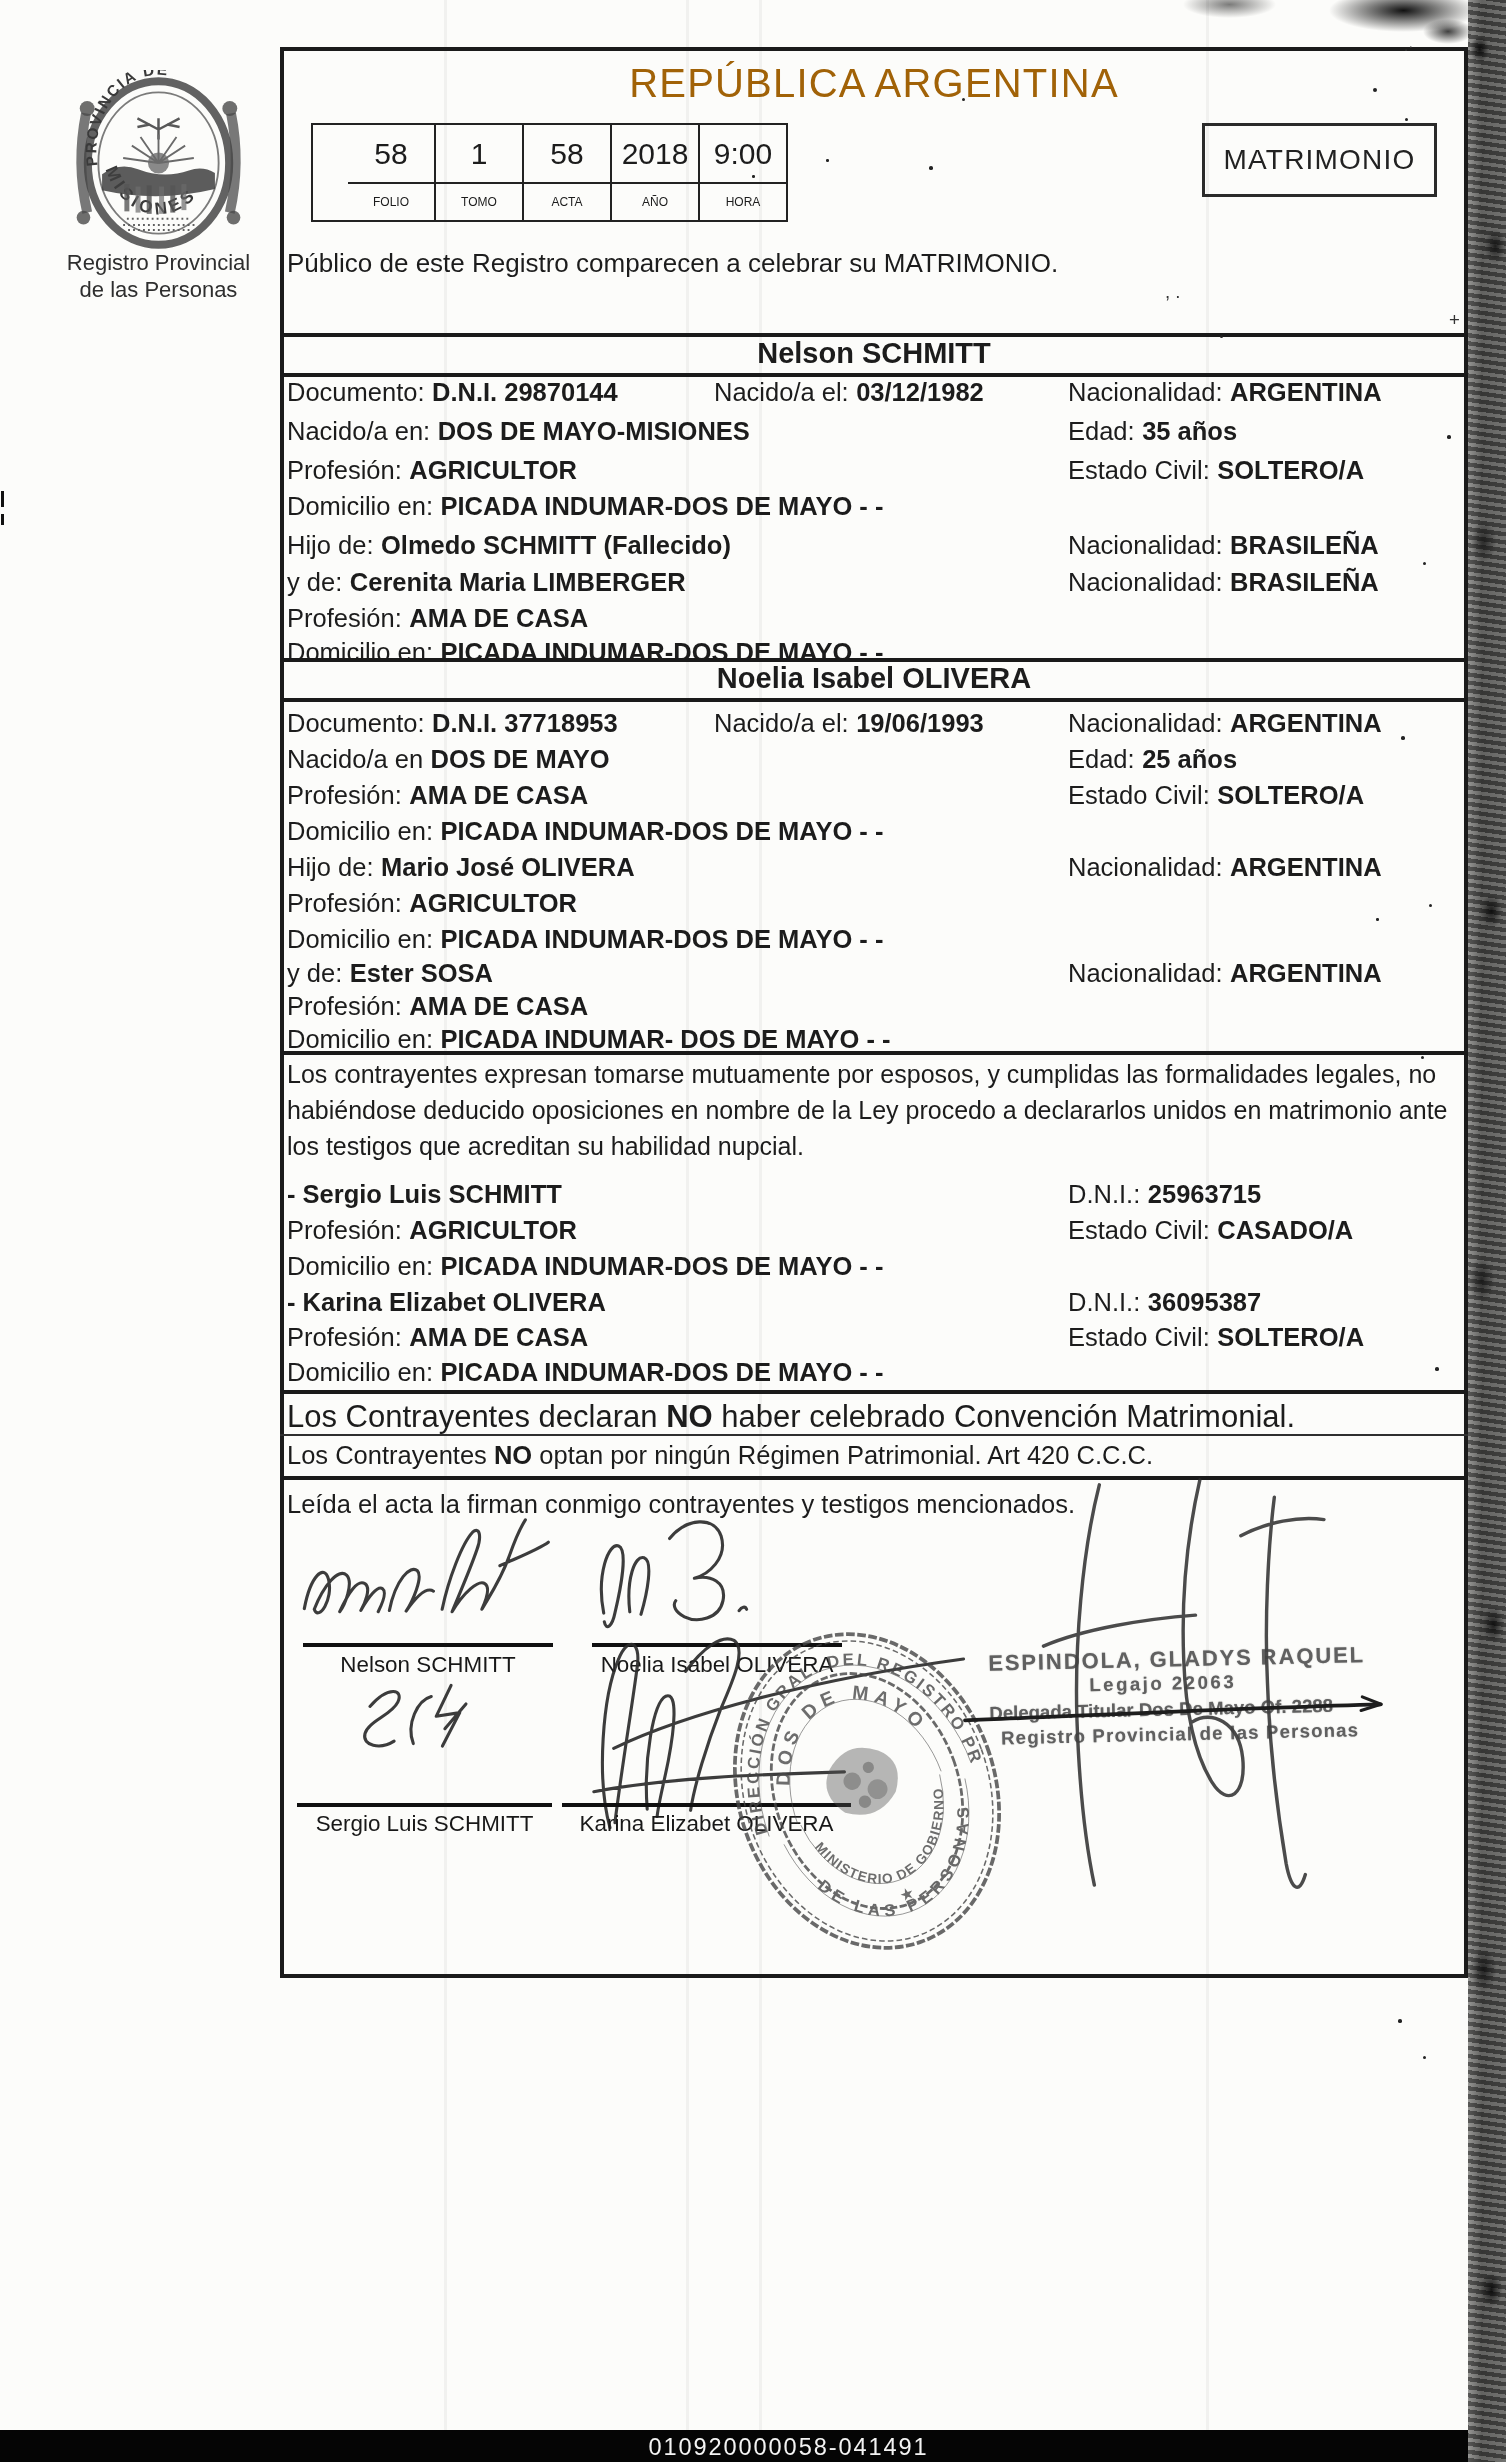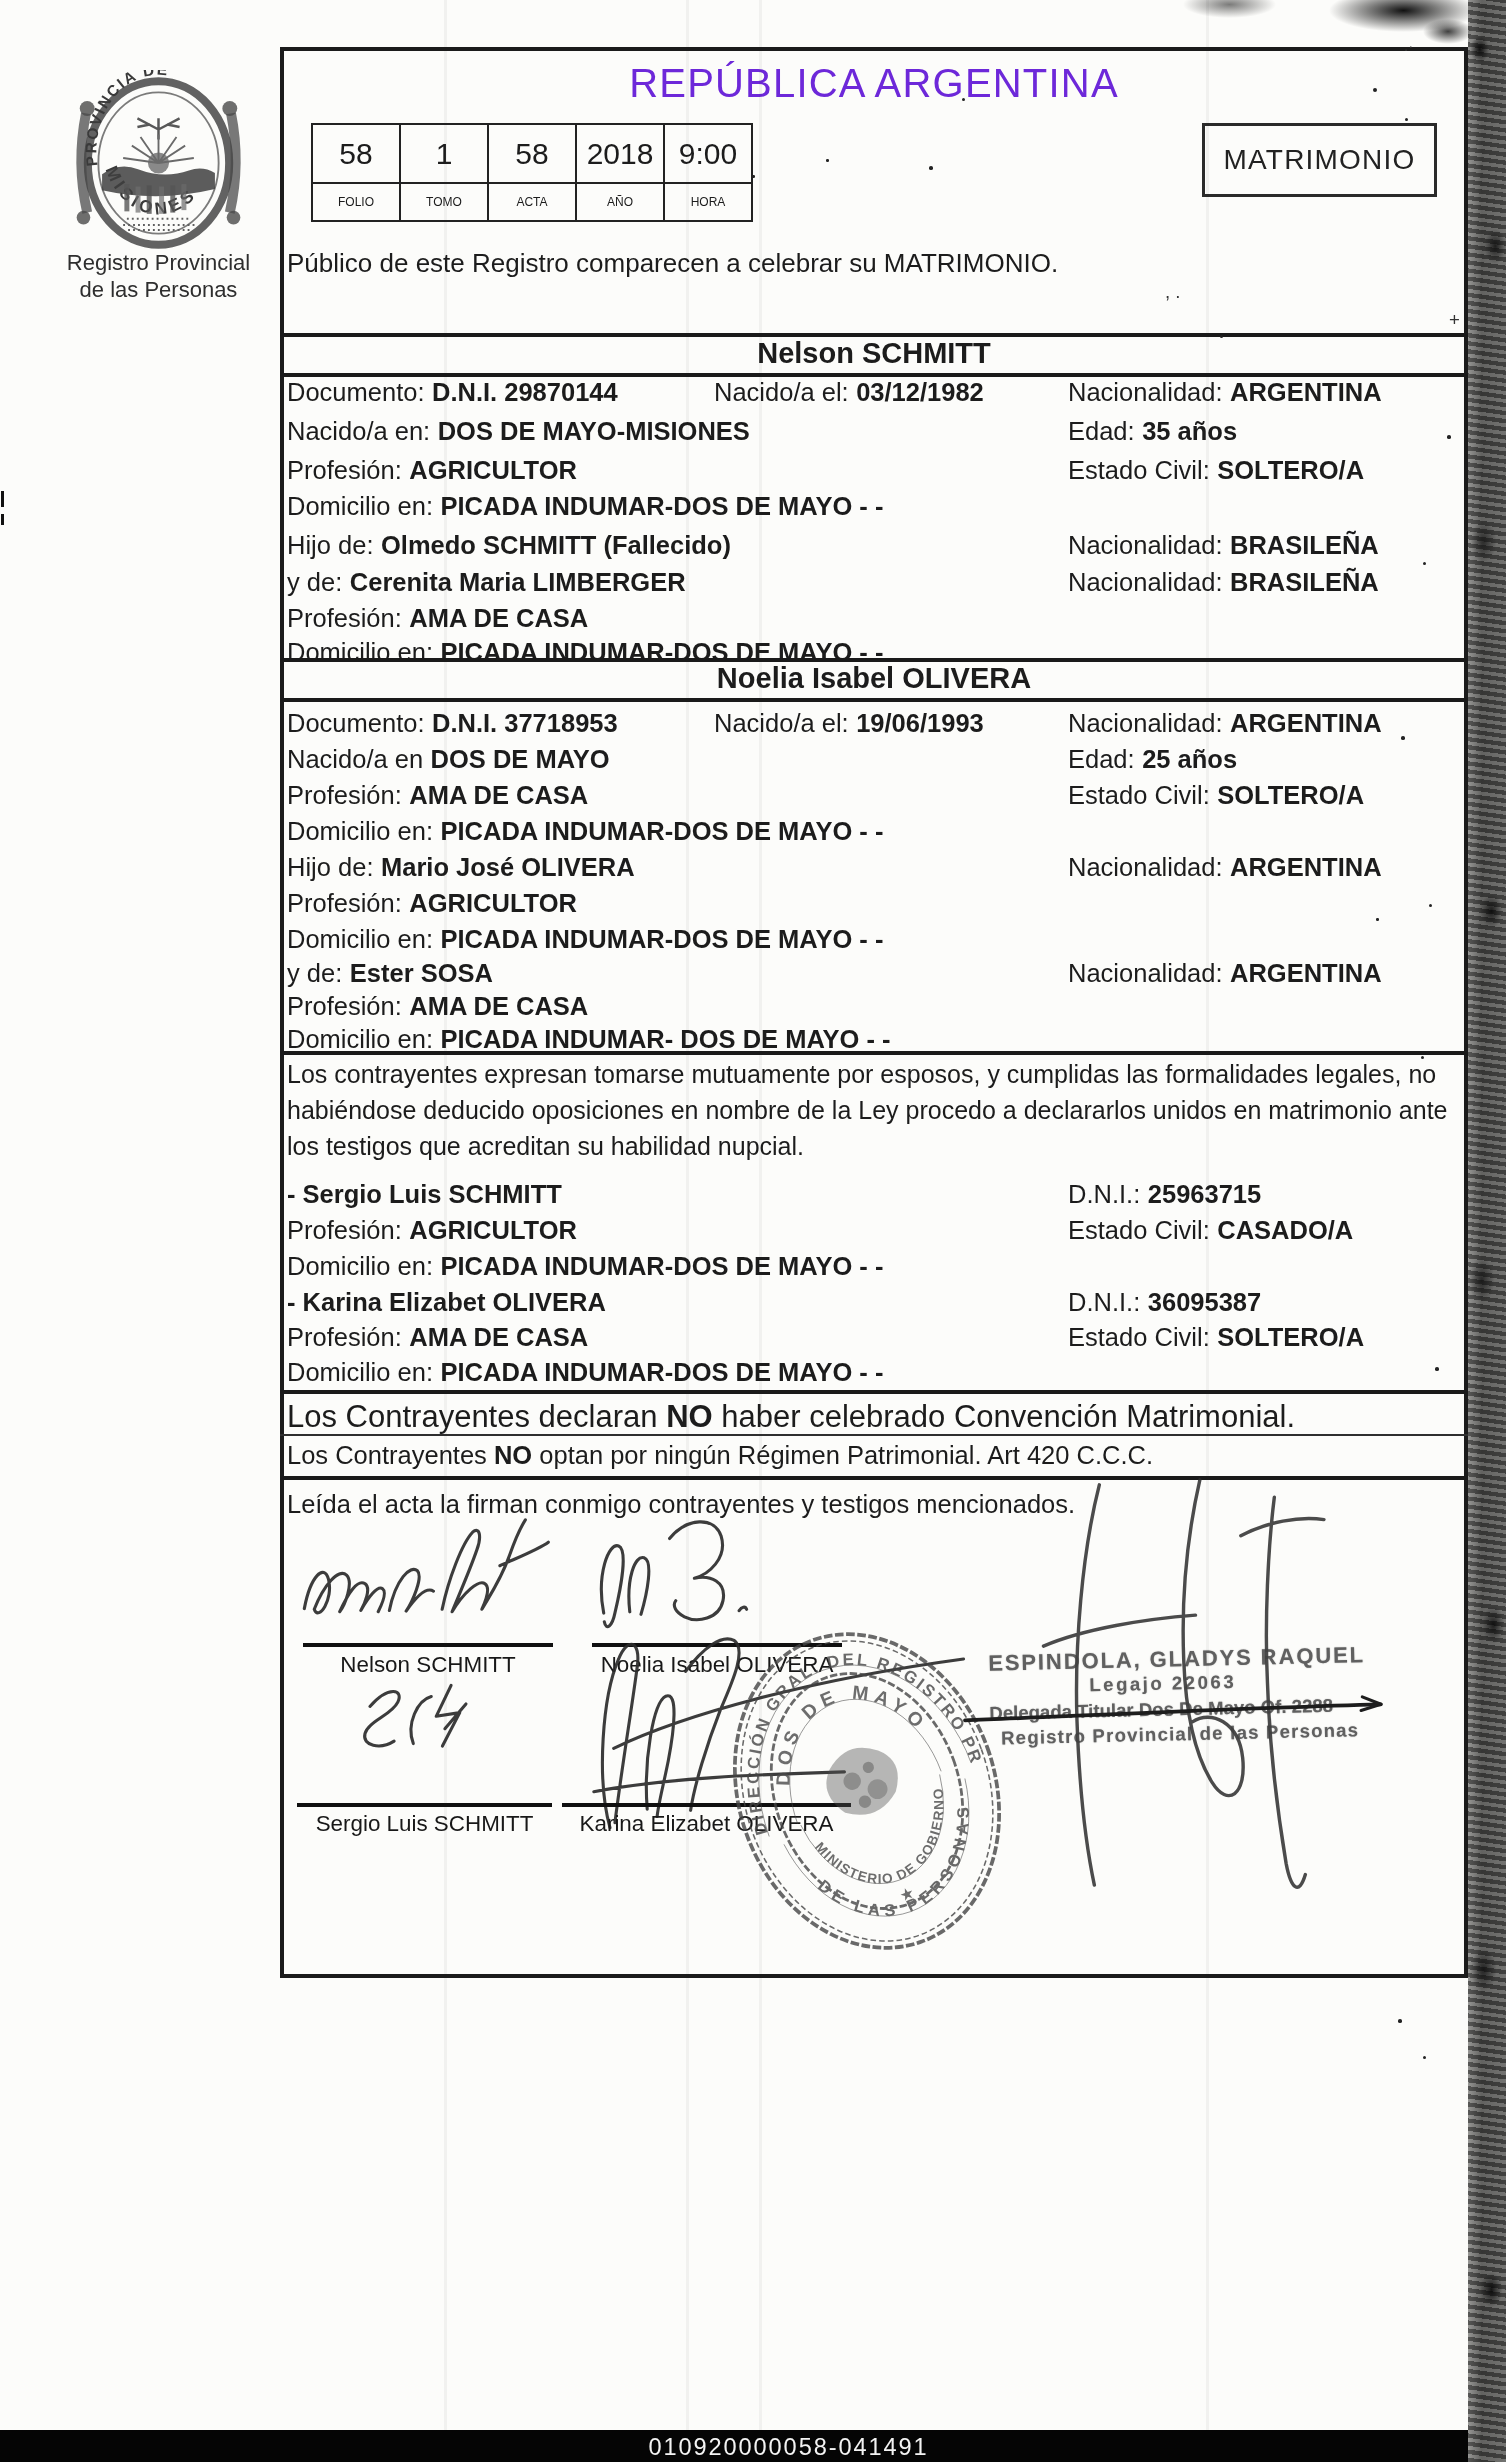--- a/index.html
+++ b/index.html
@@ -3,24 +3,24 @@
 <meta charset="utf-8">
 <style>
   html,body{margin:0;padding:0;background:#e9e9e7;}
   #page{position:relative;width:1507px;height:2462px;background:#fcfcfa;overflow:hidden;
         font-family:"Liberation Sans",sans-serif;color:#1c1c1c;}
   .abs{position:absolute;}
   
   #doc-border{position:absolute;left:280px;top:47px;width:1188px;height:1931px;
               border:4.3px solid #1b1b1b;box-sizing:border-box;background:transparent;}
   #doc-title{position:absolute;left:280px;top:61px;width:1188px;text-align:center;
-             font-size:40px;letter-spacing:1.2px;color:#6d28d9;}
+             font-size:40px;letter-spacing:1.2px;color:#a16207;}
   
   #idx-table{position:absolute;left:311px;top:123px;border:2.5px solid #222;background:#fff0;}
-  .idx-row{display:flex;}
+  .idx-row{display:flex;margin-left:35px;}
   .idx-vals .idx-cell{height:57px;font-size:30px;}
   .idx-labs{border-top:2.5px solid #222;}
   .idx-labs .idx-cell{height:36px;font-size:12px;}
   .idx-cell{width:86px;display:flex;align-items:center;justify-content:center;border-left:2.5px solid #222;}
   .idx-cell:first-child{border-left:none;}
   
   #acttype-box{position:absolute;left:1202px;top:123px;width:229px;height:68px;border:3.1px solid #2a2a2a;
                display:flex;align-items:center;justify-content:center;font-size:28px;letter-spacing:1.2px;color:#222;}
   
   .introline{position:absolute;left:287px;font-size:26px;white-space:nowrap;}

